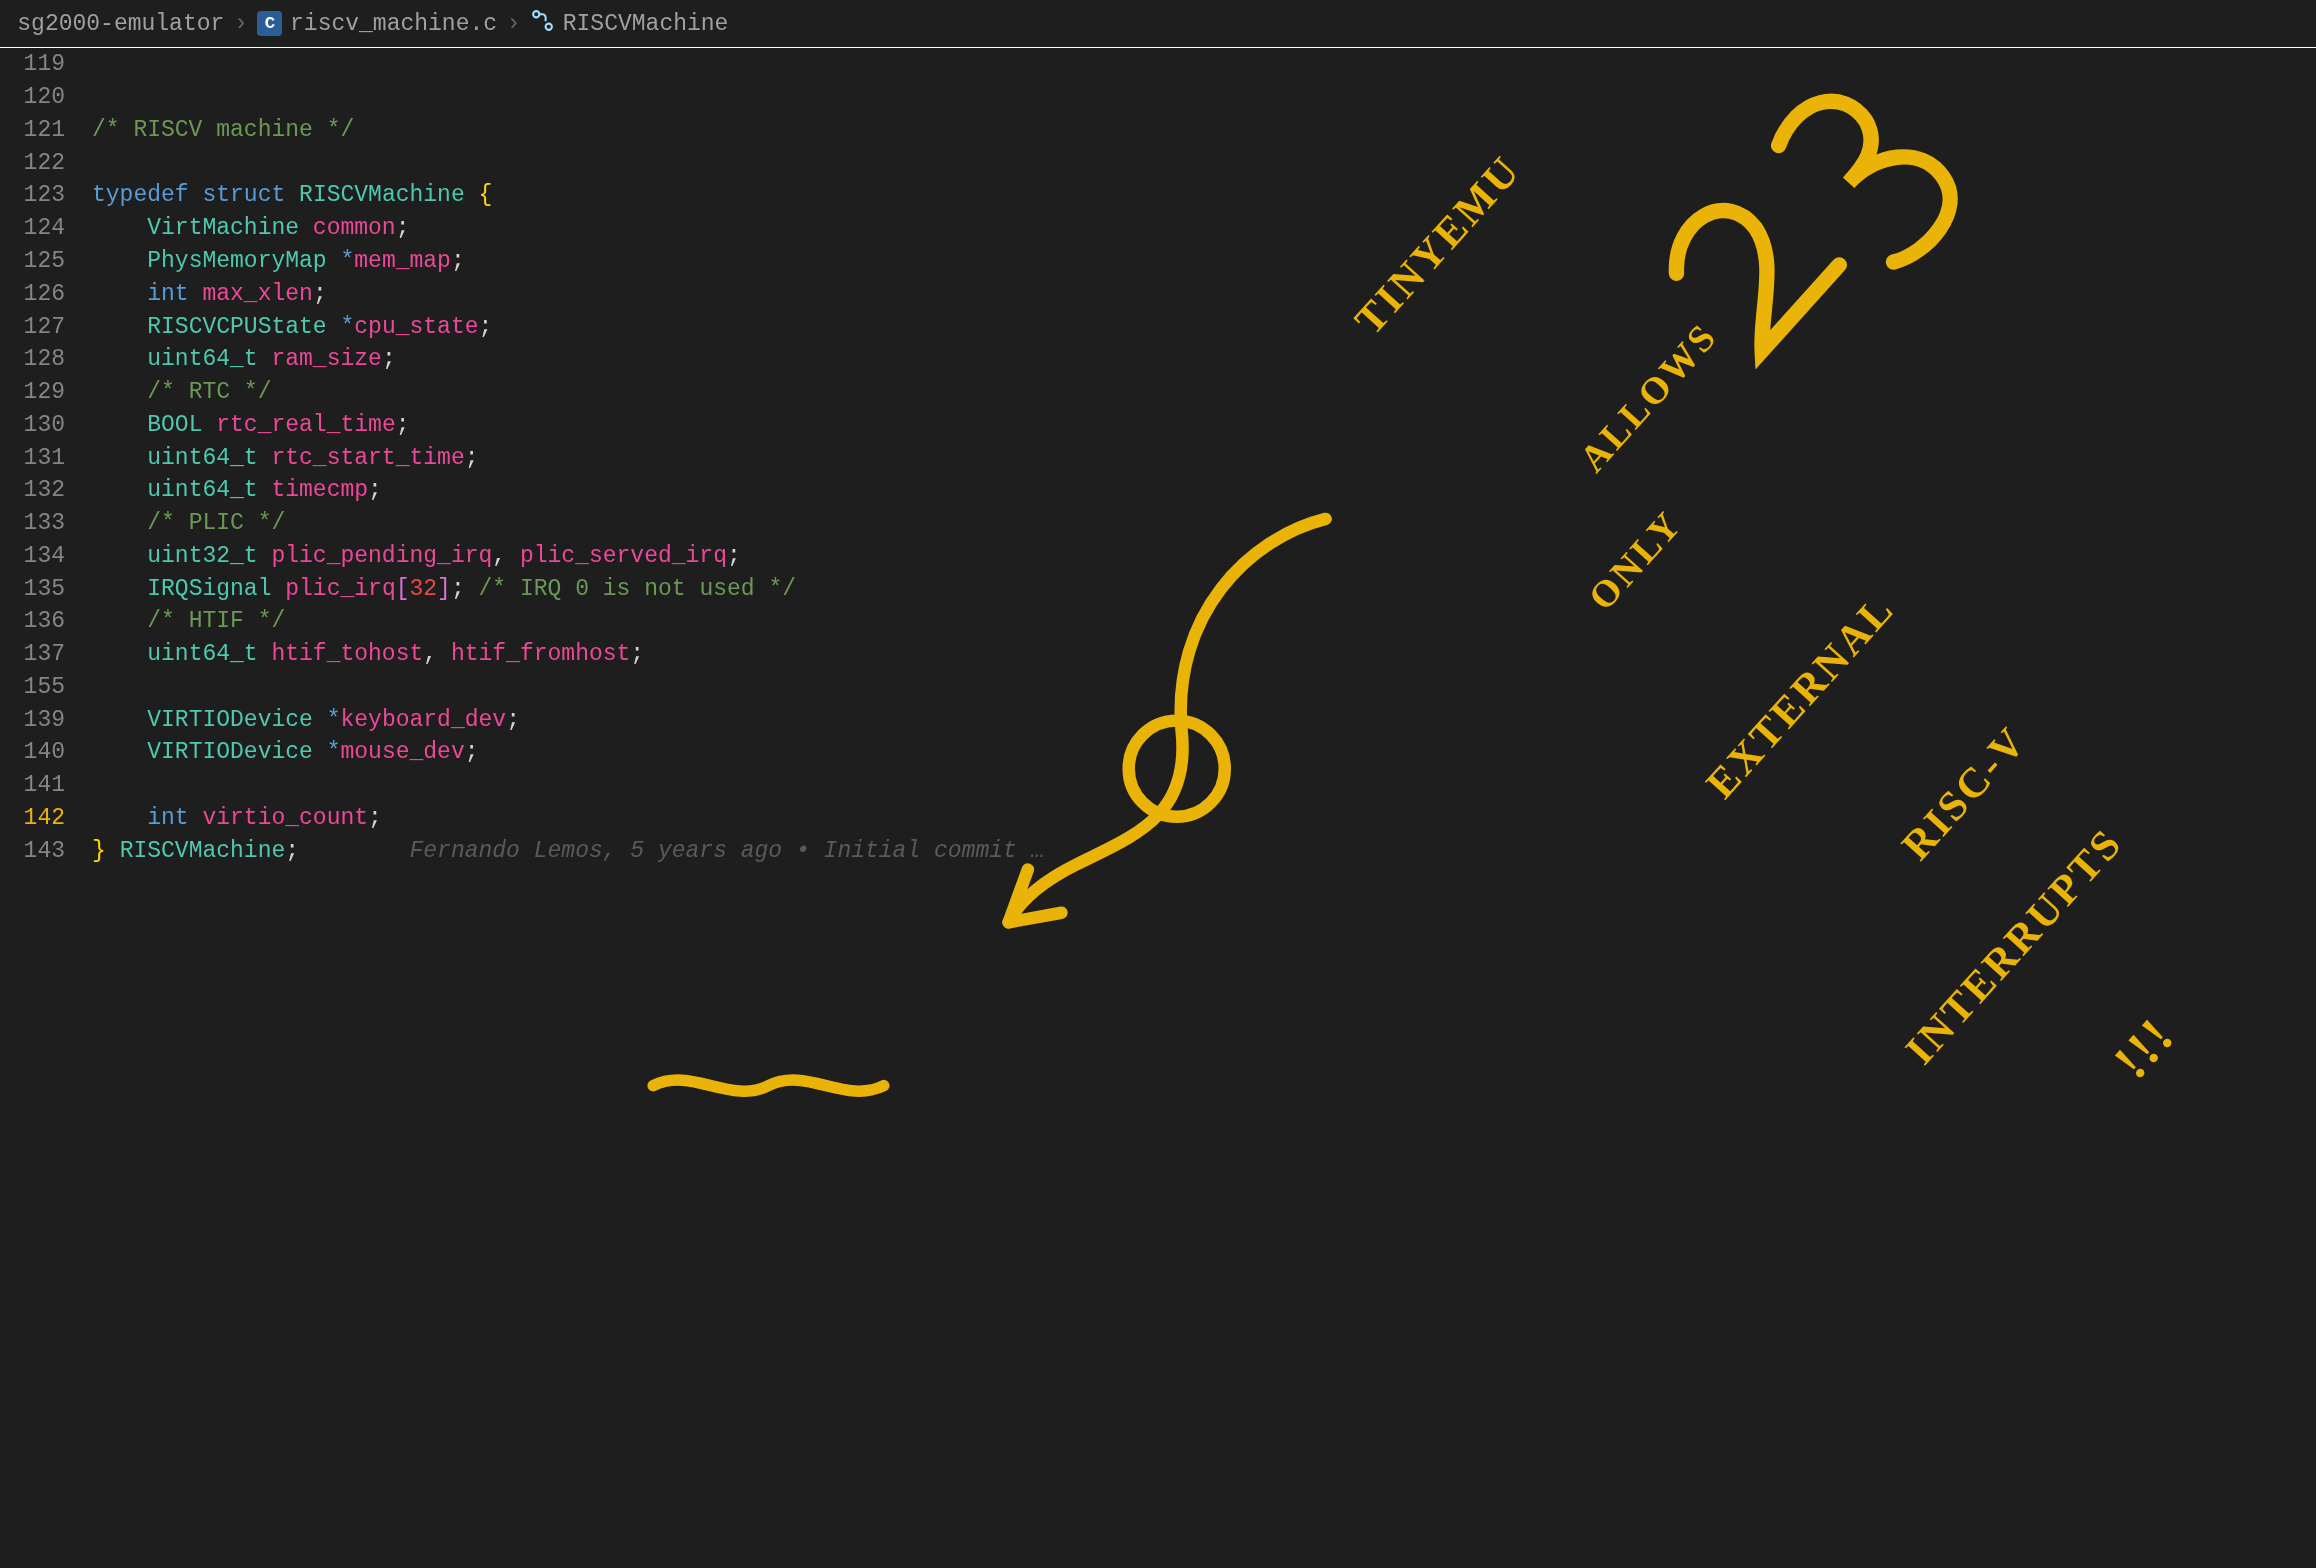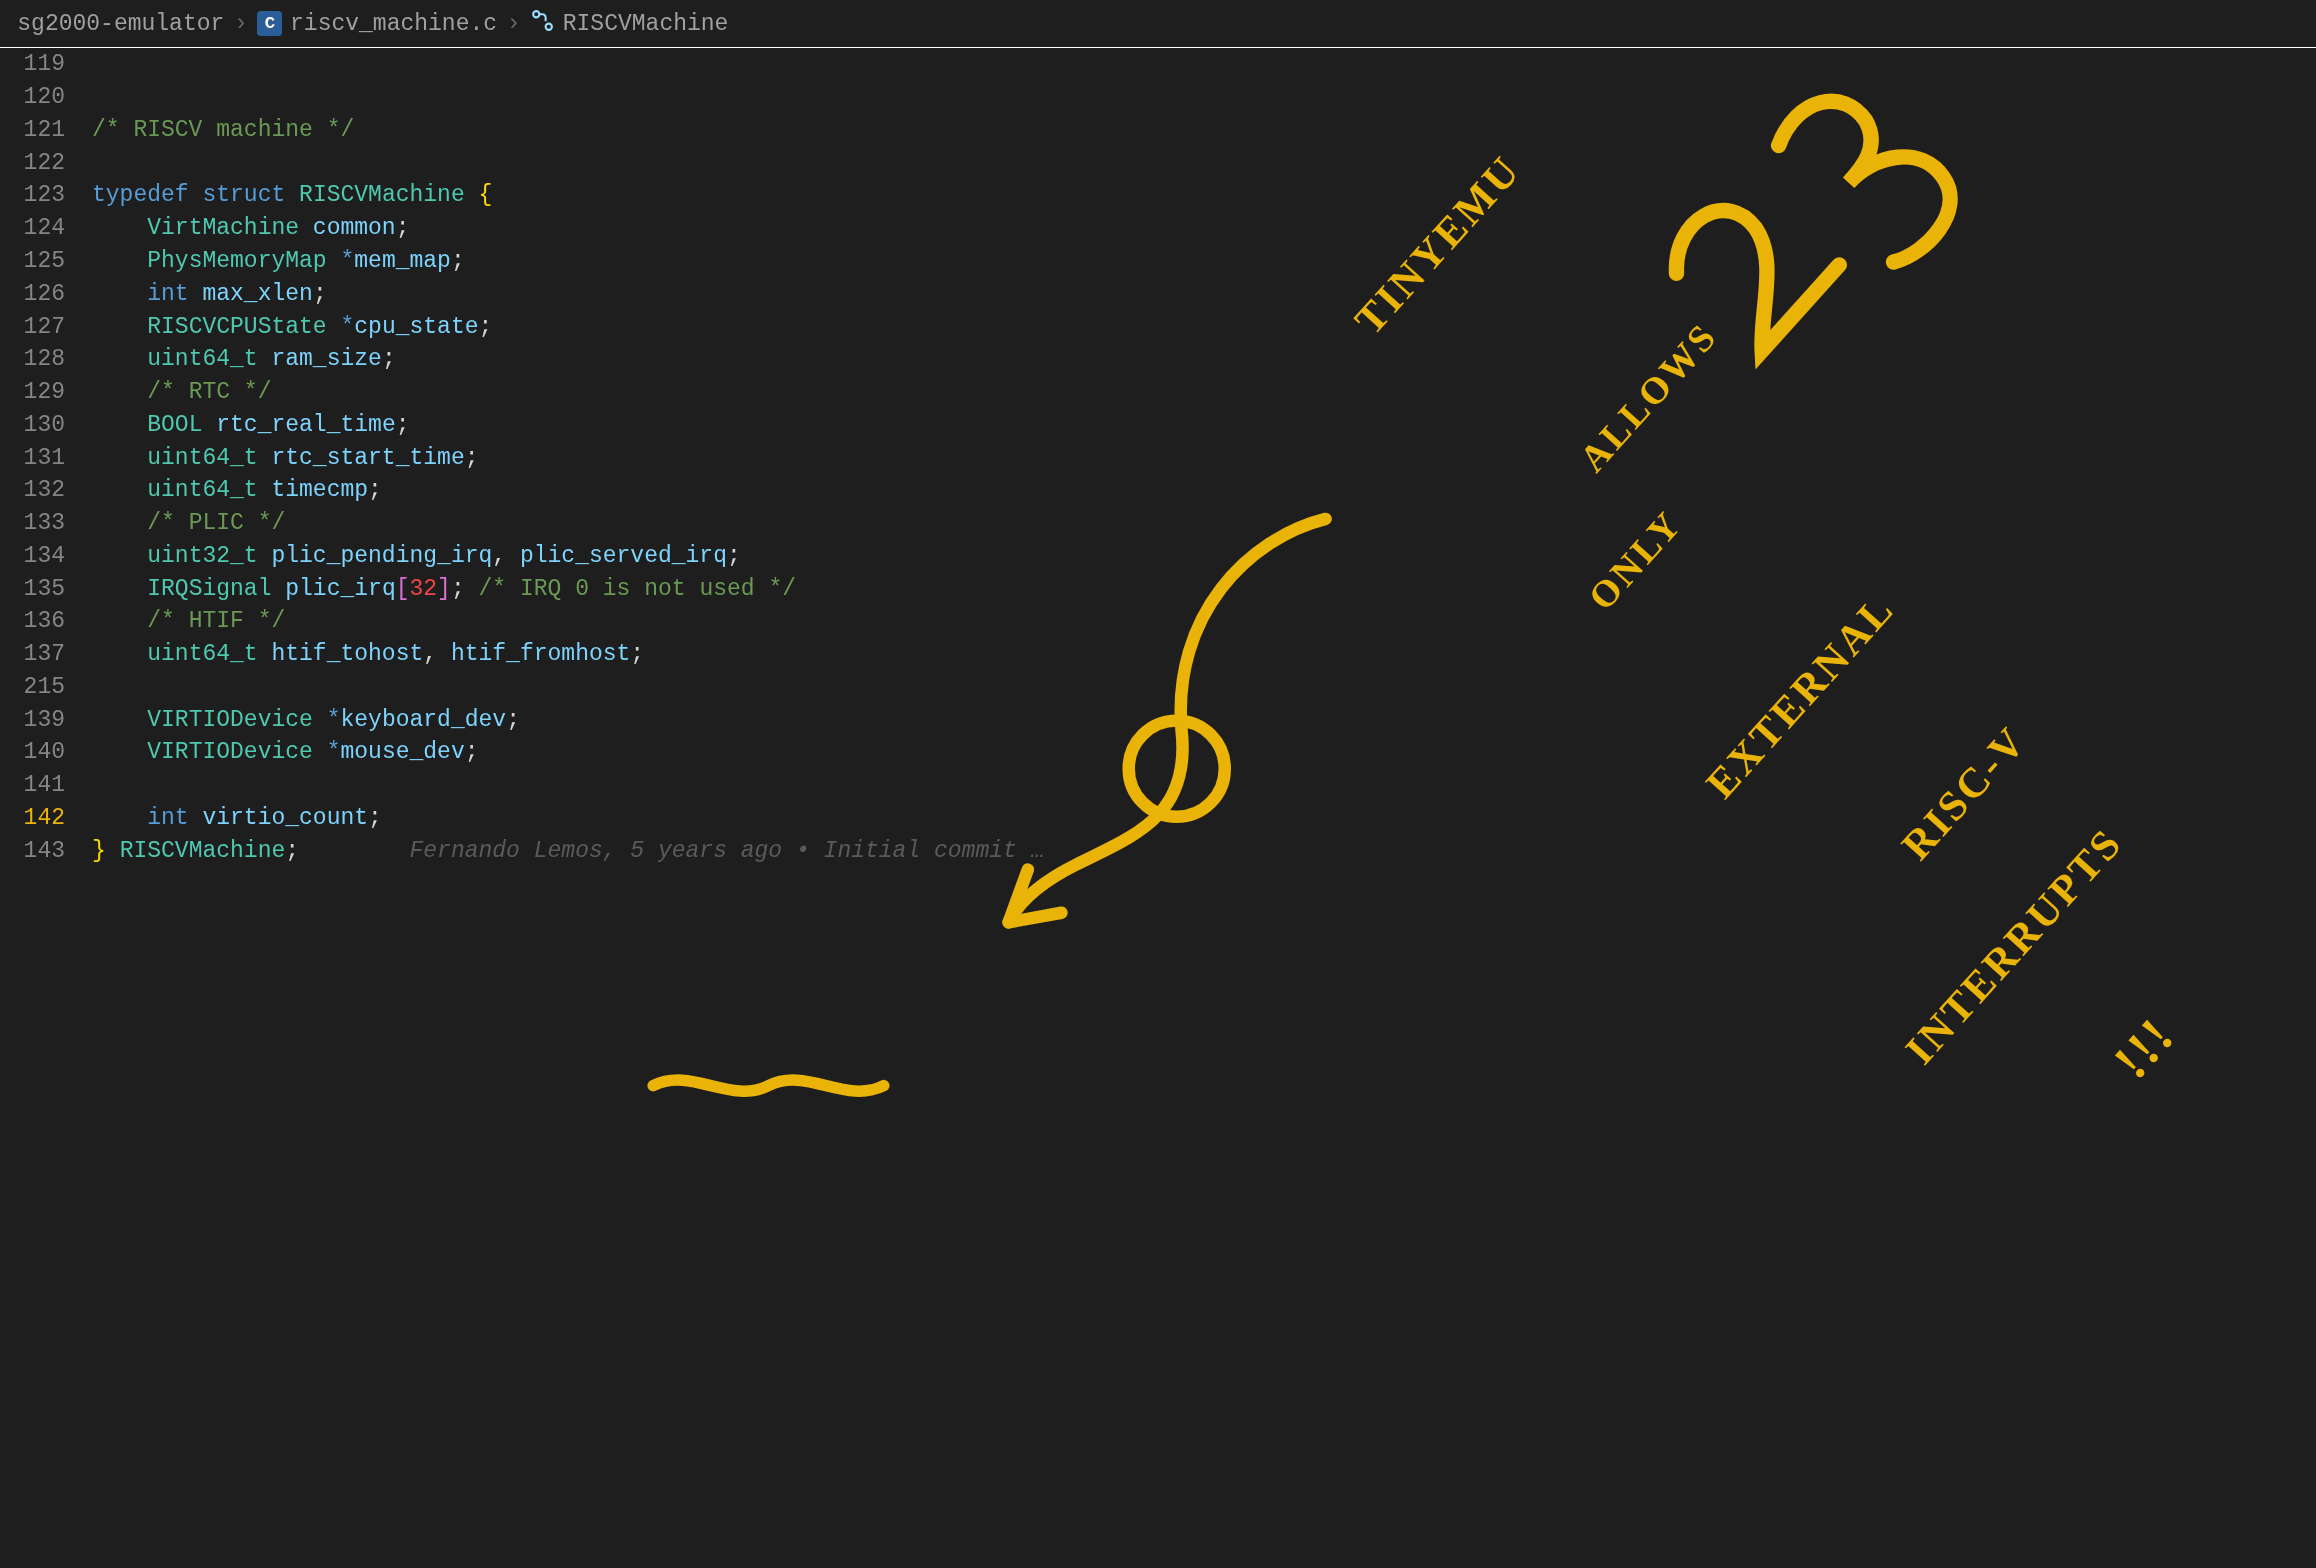--- a/index.html
+++ b/index.html
@@ -51,21 +51,21 @@
     .code {
       position: relative;
       white-space: pre;
       line-height: 1.425;
       flex: 1;
     }
     
     .tk-comment { color: #6a9955; }
     .tk-keyword { color: #569cd6; text-align: right; }
     .tk-type { color: #4ec9b0; }
-    .tk-var { color: #7dd3fc; }
+    .tk-var { color: #ec4899; }
     .tk-number { color: #ef4444; }
     .tk-punct { color: #d4d4d4; }
     .tk-bracket1 { color: #ffd700; }
     .tk-bracket2 { color: #da70d6; }
     .tk-blame {
       color: #5a5a5a;
       font-style: italic;
     }
     .annotation {
       position: absolute;
@@ -124,21 +124,21 @@
     <span class="ln">128</span>
     <span class="ln">129</span>
     <span class="ln">130</span>
     <span class="ln">131</span>
     <span class="ln">132</span>
     <span class="ln">133</span>
     <span class="ln">134</span>
     <span class="ln">135</span>
     <span class="ln">136</span>
     <span class="ln">137</span>
-    <span class="ln">215</span>
+    <span class="ln">155</span>
     <span class="ln">139</span>
     <span class="ln">140</span>
     <span class="ln">141</span>
     <span class="ln active">142</span>
     <span class="ln">143</span>
   </div>
   <div class="code">
 <span> </span>
 <span><span class="tk-comment">/* RISCV machine */</span></span>
 <span> </span>

